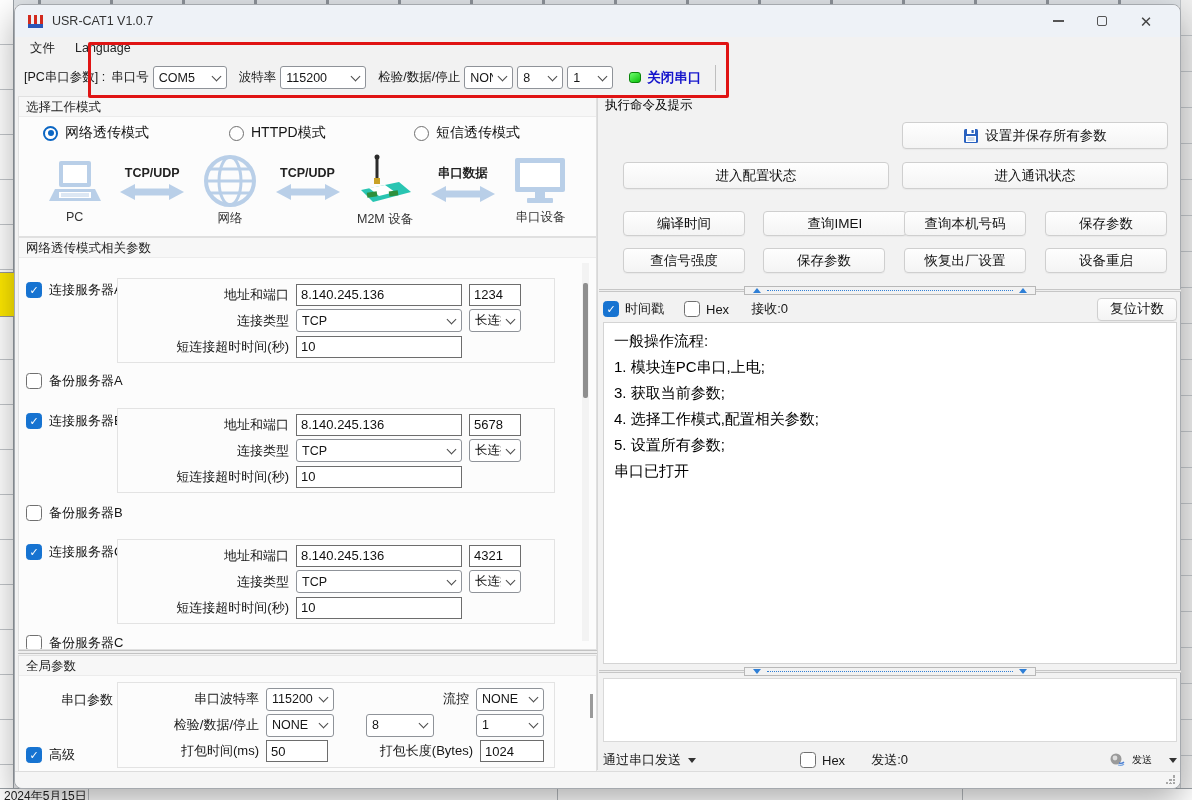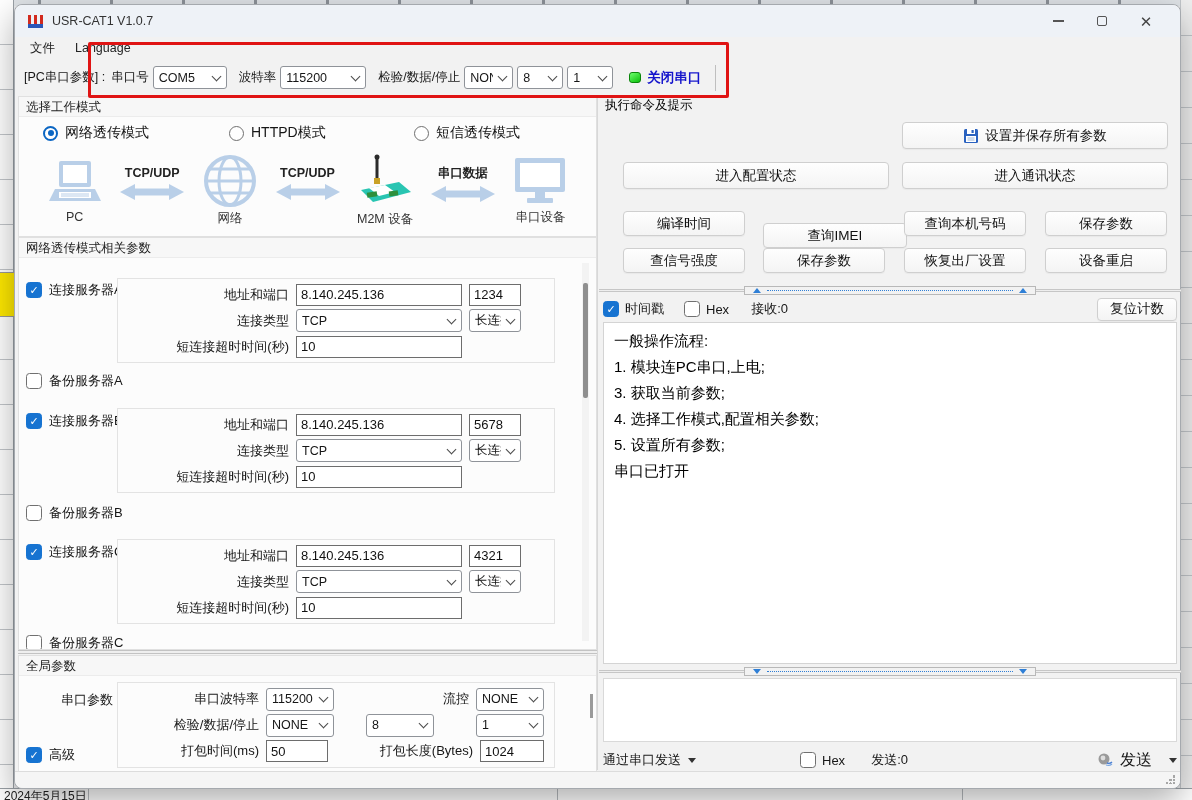--- a/index.html
+++ b/index.html
@@ -120,21 +120,21 @@
   .chk-lbl { display:flex; align-items:center; gap:6px; font-size:13px; }
   .cnt { font-size:13px; }
   .btn-small { position:static; height:23px; padding:0 12px; margin-left:auto;text-align:right; }
   .logbox { position:absolute; left:4px; right:4px; top:226px; height:342px; background:#fff; border:1px solid #d4d4d4;
     padding:5px 10px; font-size:15px; color:#000; }
   .log-line { line-height:26px; white-space:nowrap; }
   .sendbox { position:absolute; left:4px; right:4px; top:582px; height:64px; background:#fff; border:1px solid #d9d9d9; }
   .send-bar { position:absolute; left:4px; right:4px; top:650px; height:28px; display:flex; align-items:center; gap:8px; }
   .drop-lbl { display:flex; align-items:center; gap:7px; font-size:13px; }
   .tri-menu { width:0; height:0; border-left:4px solid transparent; border-right:4px solid transparent; border-top:5px solid #333; }
-  .send-btn { margin-left:auto; display:flex; align-items:center; gap:7px; font-size:16px; }
+  .send-btn { margin-left:auto; display:flex; align-items:center; gap:7px; font-size:10px; }
 
   .statusbar { position:absolute; left:0; right:0; bottom:0; height:17px; background:#f5f5f5;
     border-top:1px solid #dcdcdc; border-radius:0 0 8px 8px; }
   .grip { position:absolute; right:5px; bottom:4px; width:9px; height:9px;
     background:
       radial-gradient(circle at 8px 1.5px,#a7a7a7 1.2px,transparent 1.4px),
       radial-gradient(circle at 8px 5px,#a7a7a7 1.2px,transparent 1.4px),
       radial-gradient(circle at 4.5px 5px,#a7a7a7 1.2px,transparent 1.4px),
       radial-gradient(circle at 8px 8.5px,#a7a7a7 1.2px,transparent 1.4px),
       radial-gradient(circle at 4.5px 8.5px,#a7a7a7 1.2px,transparent 1.4px),
@@ -466,21 +466,21 @@
     <div class="btn" style="left:24px;top:66px;width:266px;height:27px">
       <span>进入配置状态</span>
     </div>
     <div class="btn" style="left:303px;top:66px;width:266px;height:27px">
       <span>进入通讯状态</span>
     </div>
 
     <div class="btn" style="left:24px;top:115px;width:122px;height:25px">
         <span>编译时间</span>
       </div>
-    <div class="btn" style="left:164px;top:127px;width:144px;height:25px">
+    <div class="btn" style="left:164px;top:115px;width:144px;height:25px">
         <span>查询IMEI</span>
       </div>
     <div class="btn" style="left:305px;top:115px;width:122px;height:25px">
         <span>查询本机号码</span>
       </div>
     <div class="btn" style="left:446px;top:115px;width:122px;height:25px">
         <span>保存参数</span>
       </div>
 
     <div class="btn" style="left:24px;top:152px;width:122px;height:25px">

